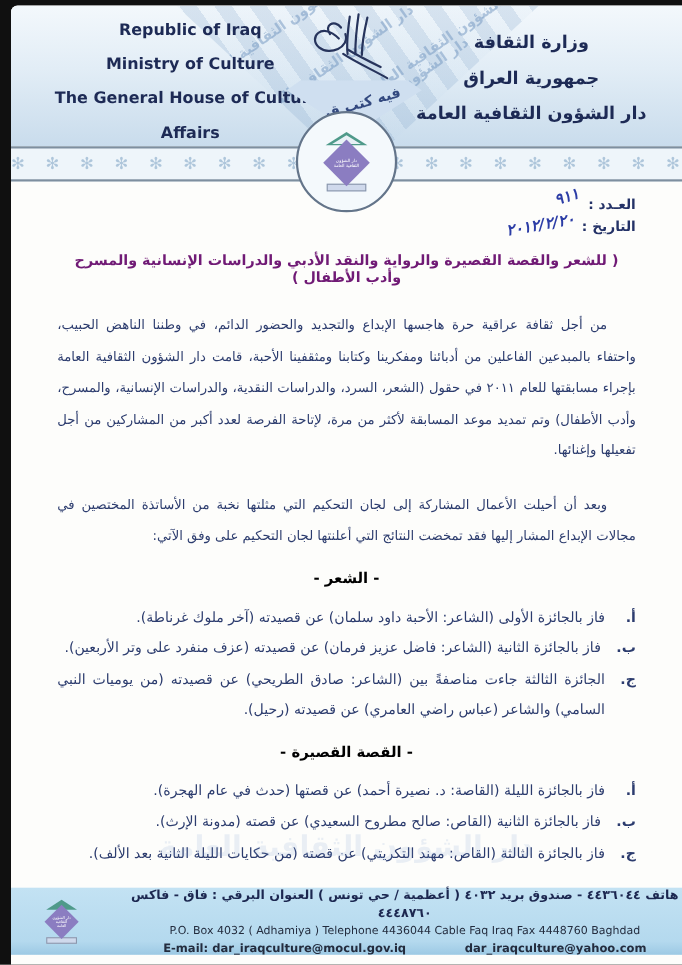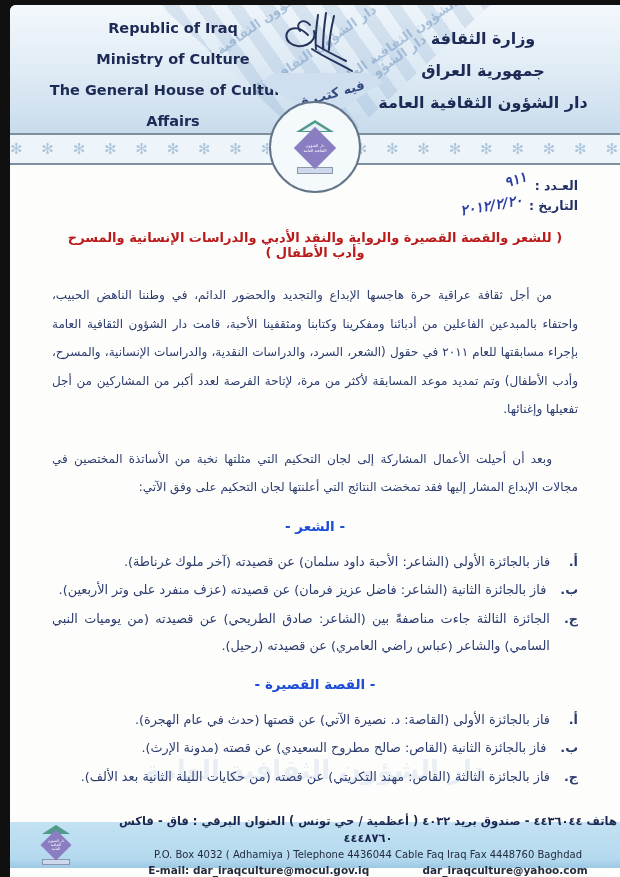--- a/index.html
+++ b/index.html
@@ -66,36 +66,36 @@
   .banner{width:34px;height:5px;background:#cfd9ec;border:1px solid #8a97ad;margin-top:4px;}
   
   .content{position:relative;padding:0 42px;direction:rtl;color:#2c3c6e;}
   .meta{width:190px;margin:10px 0 0 auto;direction:rtl;position:relative;height:46px;}
   .meta-row{display:flex;align-items:center;gap:6px;height:20px;}
   .meta-label{font-size:12.5px;font-weight:bold;color:#243267;}
   .hand{display:inline-block;color:#2c3da6;font-weight:bold;font-size:14px;letter-spacing:1px;font-style:italic;}
   .hand-num{transform:rotate(-18deg) translateY(-6px);}
   .hand-date{transform:rotate(-10deg);}
   .doc-title{text-align:center;font-weight:bold;font-size:14px;color:#22306b;margin-top:0;}
-  .doc-subtitle{text-align:center;font-weight:bold;font-size:13px;color:#b91c1c;margin-top:9px;}
+  .doc-subtitle{text-align:center;font-weight:bold;font-size:13px;color:#701a75;margin-top:9px;}
   .para{
     font-size:12px;line-height:28.5px;text-align:justify;margin-top:21px;text-indent:26px;
   }
-  .sec-head{text-align:center;font-weight:bold;font-size:13.5px;margin-top:16px;color:#1d4ed8;}
+  .sec-head{text-align:center;font-weight:bold;font-size:13.5px;margin-top:16px;color:#000000;}
   .list{margin-top:14px;}
   .li{display:flex;gap:14px;font-size:12.8px;line-height:27.5px;margin-bottom:1px;}
   .li .marker{flex:0 0 14px;font-weight:bold;}
   .li .txt{flex:1;text-align:justify;}
   .ghost-wm{
     position:absolute;left:60px;right:60px;bottom:92px;text-align:center;
     font-size:26px;font-weight:bold;color:rgba(110,150,205,.14);direction:rtl;pointer-events:none;
   }
   
   .footer{
-    position:absolute;left:0;right:0;bottom:9px;height:46px;
+    position:absolute;left:0;right:0;bottom:9px;height:61px;
     background:linear-gradient(180deg,#c3e2f3 0%,#b4d9ee 80%,#9cc9e4 100%);
     display:flex;align-items:center;z-index:3;
   }
   .f-logo{width:92px;display:flex;flex-direction:column;align-items:center;}
   .f-logo .roof{border-left-width:14px;border-right-width:14px;border-bottom-width:9px;}
   .f-logo .diamond{width:22px;height:22px;margin-top:0;}
   .f-logo .diamond span{font-size:3.5px;line-height:4px;width:20px;}
   .f-logo .banner{width:26px;height:4px;margin-top:3px;}
   .f-text{flex:1;text-align:center;padding-left:14px;}
   .f-ar{direction:rtl;font-size:11.5px;font-weight:bold;color:#1c2750;line-height:17px;}
@@ -191,21 +191,21 @@
       <div class="li">
         <span class="marker">ج.</span>
         <span class="txt">الجائزة الثالثة جاءت مناصفةً بين (الشاعر: صادق الطريحي) عن قصيدته (من يوميات النبي السامي) والشاعر (عباس راضي العامري) عن قصيدته (رحيل).</span>
       </div>
     </div>
 
     <div class="sec-head">- القصة القصيرة -</div>
     <div class="list">
       <div class="li">
         <span class="marker">أ.</span>
-        <span class="txt">فاز بالجائزة الأولى (القاصة: د. نصيرة الآتي) عن قصتها (حدث في عام الهجرة).</span>
+        <span class="txt">فاز بالجائزة الليلة (القاصة: د. نصيرة أحمد) عن قصتها (حدث في عام الهجرة).</span>
       </div>
       <div class="li">
         <span class="marker">ب.</span>
         <span class="txt">فاز بالجائزة الثانية (القاص: صالح مطروح السعيدي) عن قصته (مدونة الإرث).</span>
       </div>
       <div class="li">
         <span class="marker">ج.</span>
         <span class="txt">فاز بالجائزة الثالثة (القاص: مهند التكريتي) عن قصته (من حكايات الليلة الثانية بعد الألف).</span>
       </div>
     </div>

